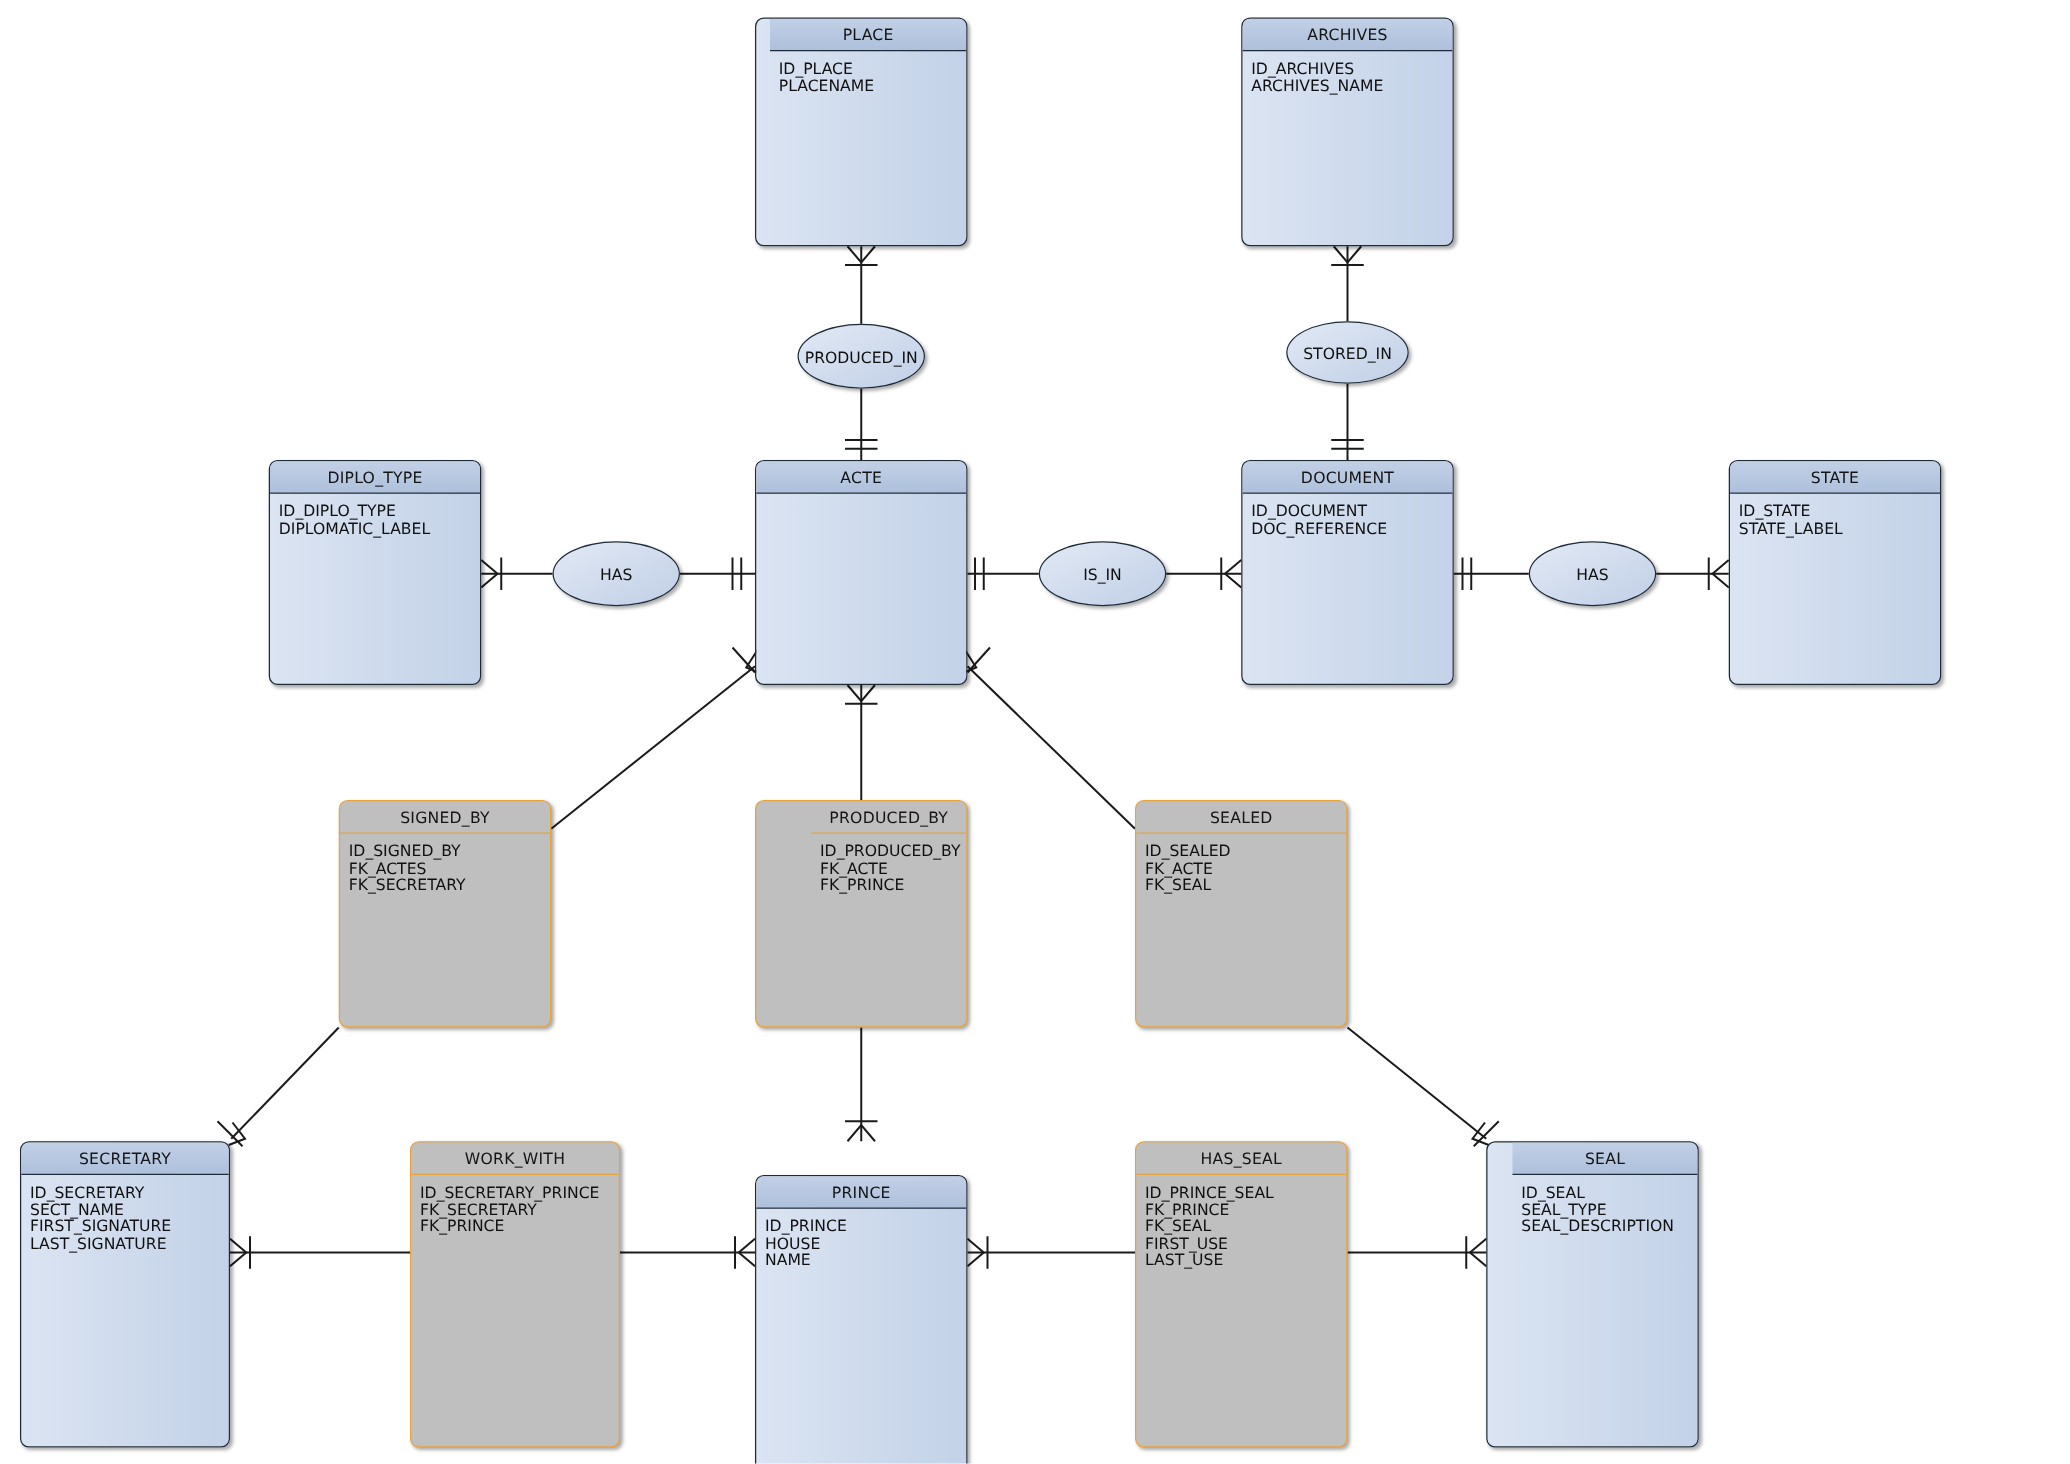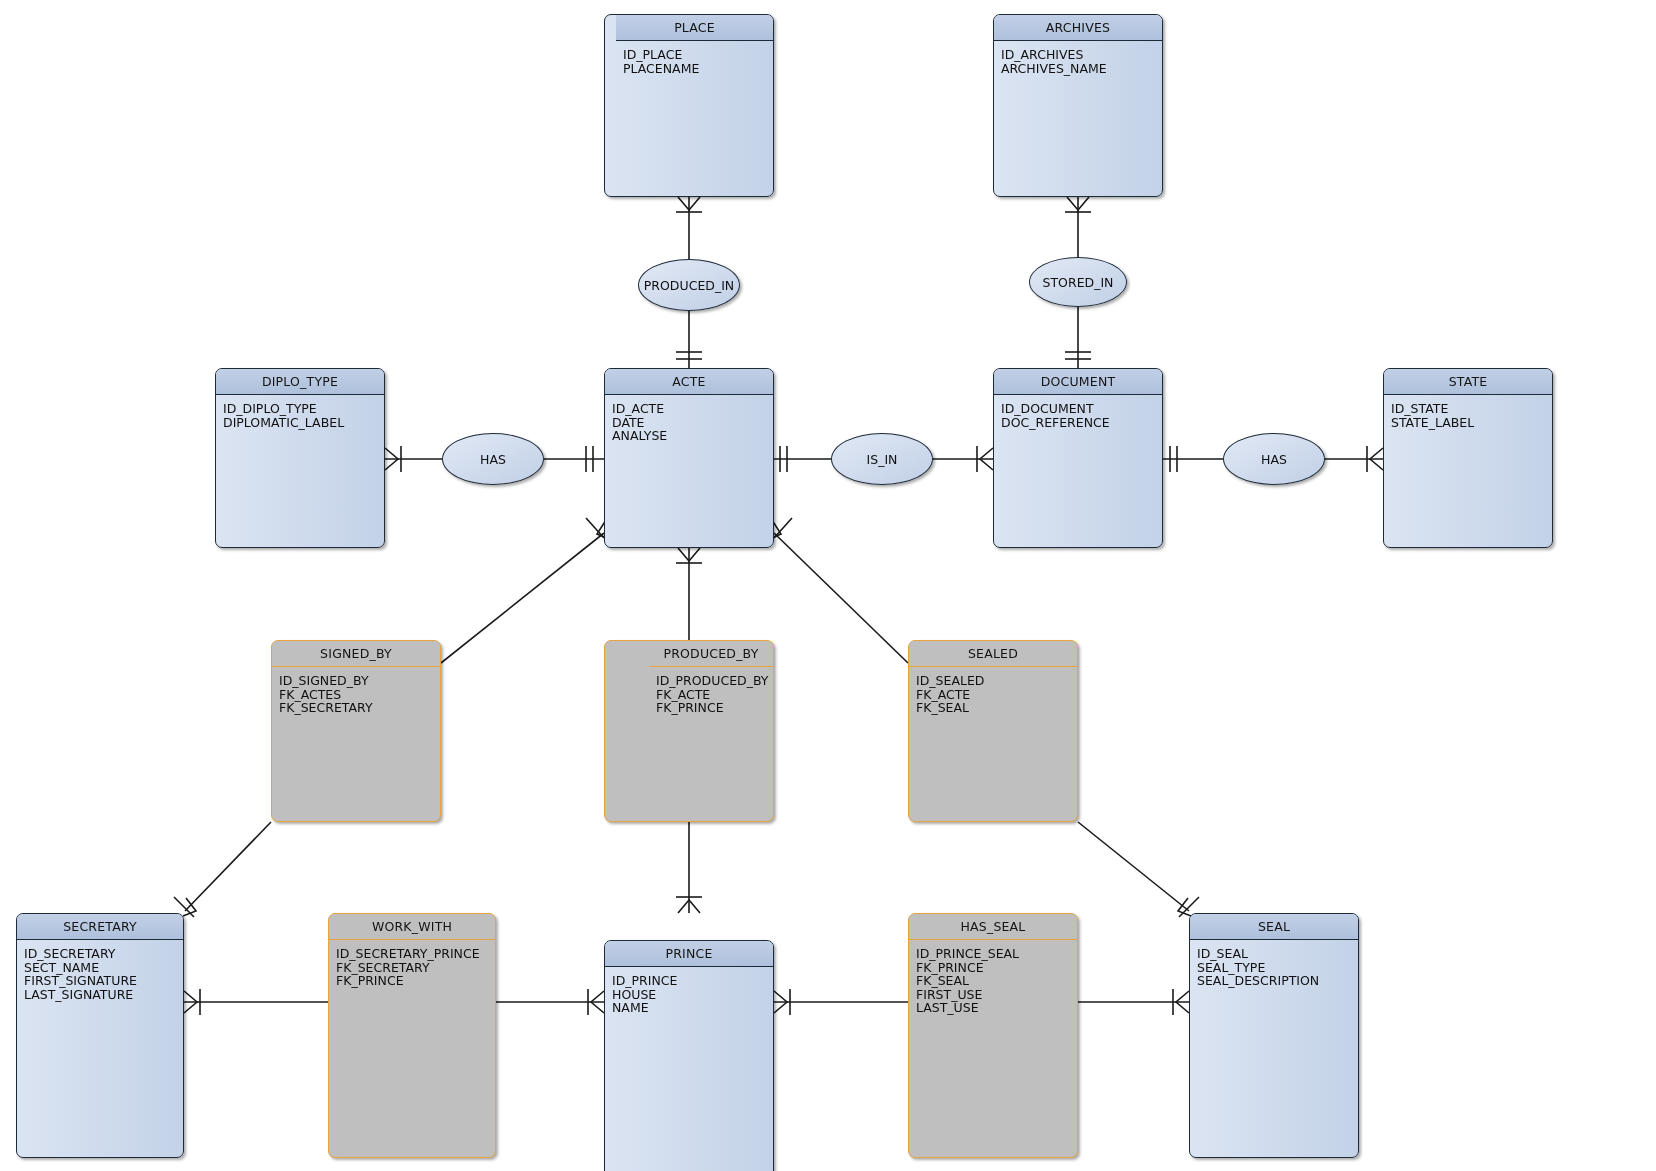--- a/index.html
+++ b/index.html
@@ -188,25 +188,20 @@
       </div>
       <div class="entity" style="left: 215px; top: 368px; width: 170px; height: 180px;">
         <div class="ent-title">DIPLO_TYPE</div>
         <div class="ent-attrs">
           <div class="attr">ID_DIPLO_TYPE</div>
           <div class="attr">DIPLOMATIC_LABEL</div>
         </div>
       </div>
       <div class="entity" style="left: 604px; top: 368px; width: 170px; height: 180px;">
         <div class="ent-title">ACTE</div>
-        <div class="ent-attrs">
-          <div class="attr">ID_ACTE</div>
-          <div class="attr">DATE</div>
-          <div class="attr">ANALYSE</div>
-        </div>
       </div>
       <div class="entity" style="left: 993px; top: 368px; width: 170px; height: 180px;">
         <div class="ent-title">DOCUMENT</div>
         <div class="ent-attrs">
           <div class="attr">ID_DOCUMENT</div>
           <div class="attr">DOC_REFERENCE</div>
         </div>
       </div>
       <div class="entity" style="left: 1383px; top: 368px; width: 170px; height: 180px;">
         <div class="ent-title">STATE</div>
@@ -267,21 +262,21 @@
       <div class="entity assoc" style="left: 908px; top: 913px; width: 170px; height: 245px;">
         <div class="ent-title">HAS_SEAL</div>
         <div class="ent-attrs">
           <div class="attr">ID_PRINCE_SEAL</div>
           <div class="attr">FK_PRINCE</div>
           <div class="attr">FK_SEAL</div>
           <div class="attr">FIRST_USE</div>
           <div class="attr">LAST_USE</div>
         </div>
       </div>
-      <div class="entity" style="left: 1189px; top: 913px; width: 170px; height: 245px;">
+      <div class="entity" style="left: 1189px; top: 913px; width: 170px; height: 245px; padding-left: 20px;">
         <div class="ent-title">SEAL</div>
         <div class="ent-attrs">
           <div class="attr">ID_SEAL</div>
           <div class="attr">SEAL_TYPE</div>
           <div class="attr">SEAL_DESCRIPTION</div>
         </div>
       </div>
     </div>
 
   <div id="relationship-layer">

